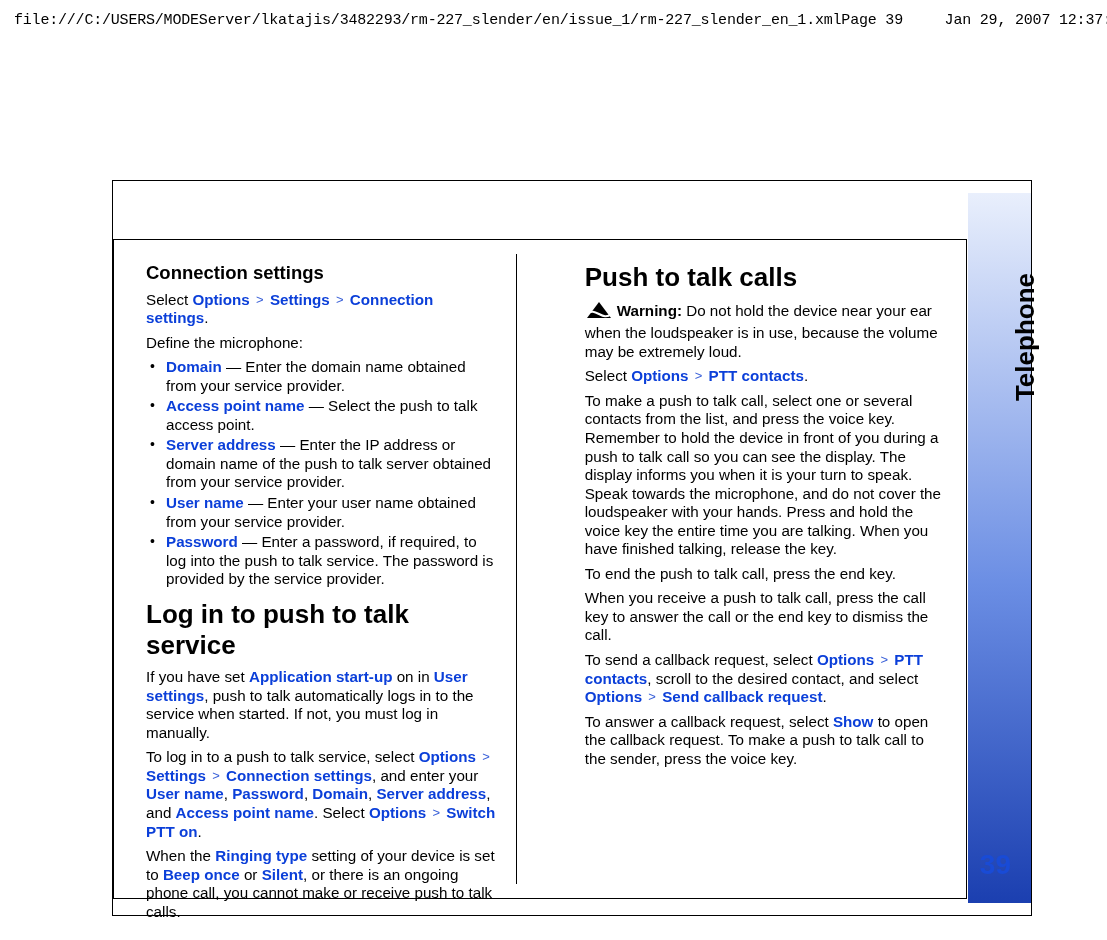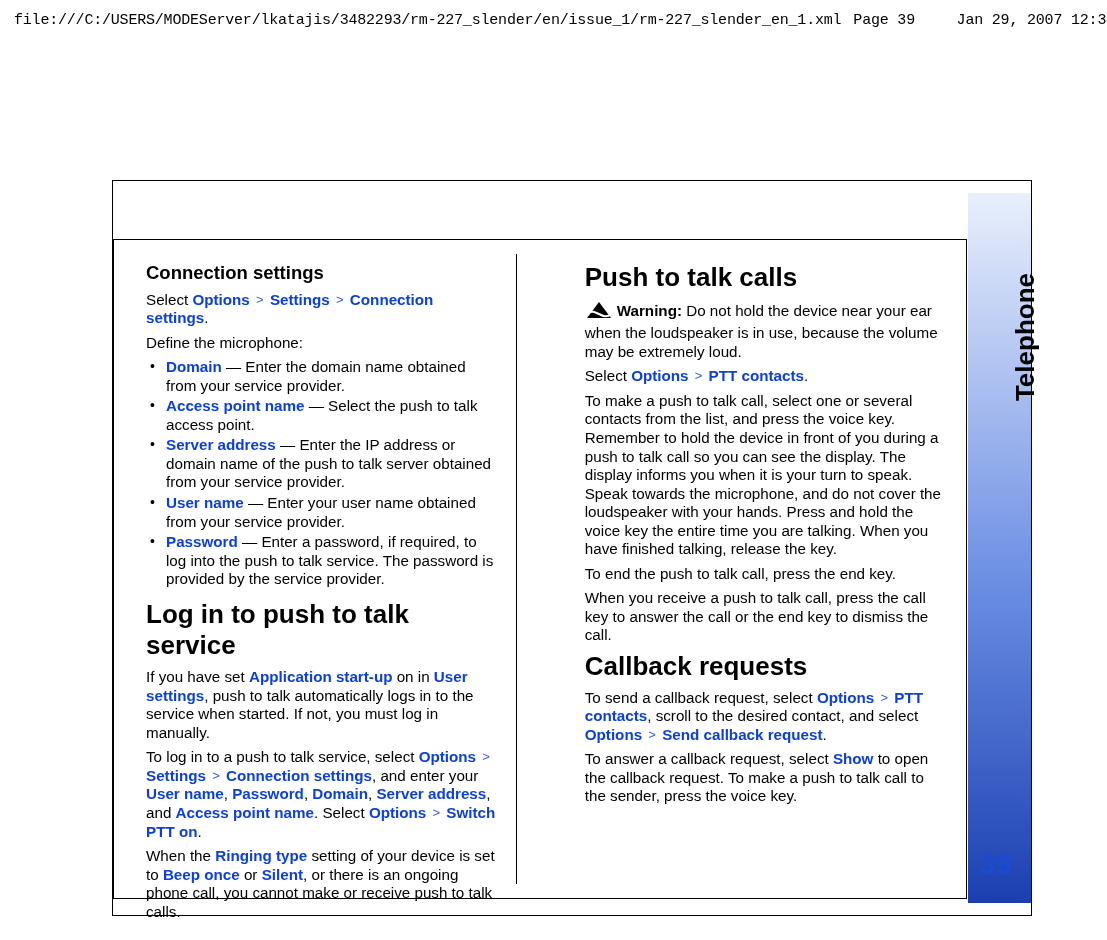--- a/index.html
+++ b/index.html
@@ -19,21 +19,20 @@
     position: absolute;
     top: 12px;
     left: 0;
     right: 0;
     display: flex;
     justify-content: space-between;
     font-family: "Courier New", monospace;
     font-size: 15px;
     padding: 0 14px;
     letter-spacing: -0.2px;
-    gap: 12px;
   }
   .header .group { white-space: nowrap; }
   .header .sep { display: inline-block; width: 24px; }
 
   .outer-box {
     position: absolute;
     left: 112px;
     top: 180px;
     width: 920px;
     height: 736px;
@@ -177,21 +176,20 @@
         </p>
         <p>
           <span>Select </span><span class="link">Options</span>
           <span class="gt">&gt;</span>
           <span class="link">PTT contacts</span><span>.</span>
         </p>
         <p>To make a push to talk call, select one or several contacts from the list, and press the voice key. Remember to hold the device in front of you during a push to talk call so you can see the display. The display informs you when it is your turn to speak. Speak towards the microphone, and do not cover the loudspeaker with your hands. Press and hold the voice key the entire time you are talking. When you have finished talking, release the key.</p>
         <p>To end the push to talk call, press the end key.</p>
         <p>When you receive a push to talk call, press the call key to answer the call or the end key to dismiss the call.</p>
 
-        <h2>Callback requests</h2>
         <p>
           <span>To send a callback request, select </span><span class="link">Options</span>
           <span class="gt">&gt;</span>
           <span class="link">PTT contacts</span><span>, scroll to the desired contact, and select </span><span class="link">Options</span>
           <span class="gt">&gt;</span>
           <span class="link">Send callback request</span><span>.</span>
         </p>
         <p>
           <span>To answer a callback request, select </span><span class="link">Show</span><span> to open the callback request. To make a push to talk call to the sender, press the voice key.</span>
         </p>

